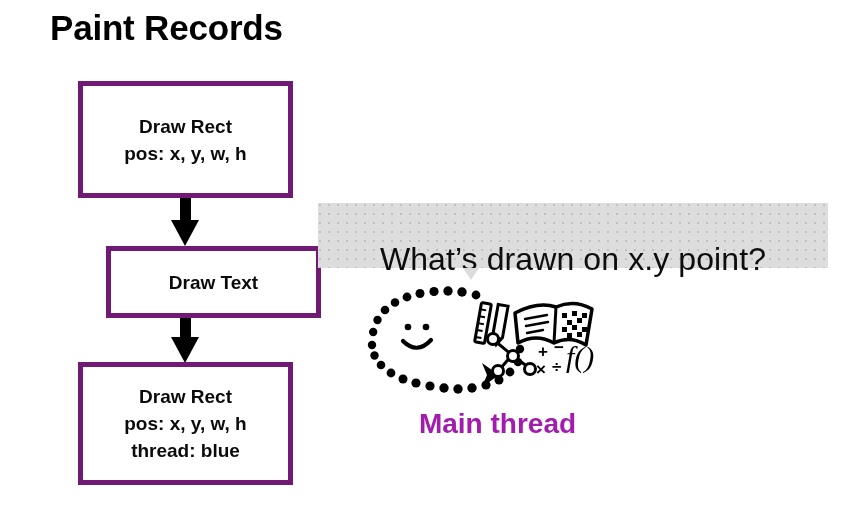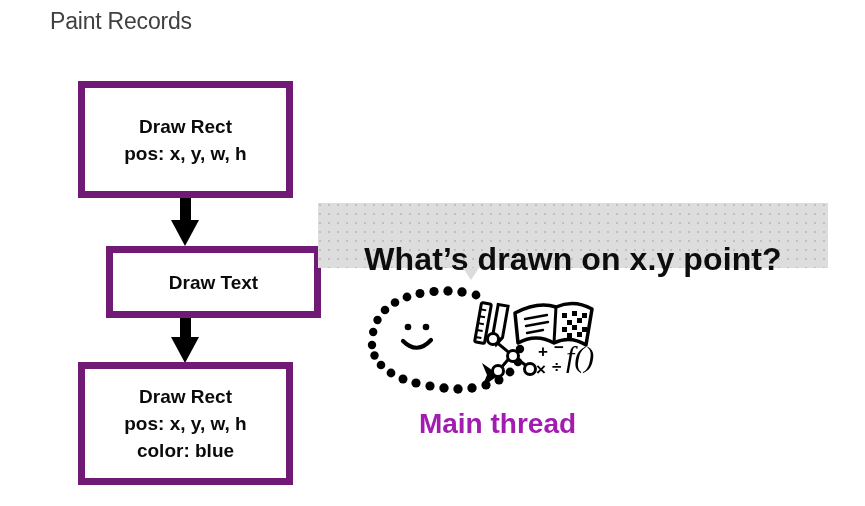--- a/index.html
+++ b/index.html
@@ -15,34 +15,34 @@
     font-family: "Liberation Sans", sans-serif;
     color: #0a0a0a;
     -webkit-font-smoothing: antialiased;
   }
 
   
   #page-title {
     position: absolute;
     left: 50px;
     top: 8px;
-    font-size: 23px;
-    font-weight: normal;
+    font-size: 35px;
+    font-weight: bold;
     letter-spacing: -0.2px;
-    color: #404040;
+    color: #000000;
     white-space: nowrap;
   }
 
   
   .record-box {
     position: absolute;
     left: 78px;
     width: 215px;
     box-sizing: border-box;
-    border: 7px solid #701a75;
+    border: 5px solid #701a75;
     background: #ffffff;
     display: flex;
     flex-direction: column;
     align-items: center;
     justify-content: center;
   }
   #record-box-1 { top: 81px;  height: 117px; }
   #record-box-2 { top: 246px; height: 72px; margin-left: 28px;  }
   #record-box-3 { top: 362px; height: 123px; }
 
@@ -92,21 +92,21 @@
     height: 65px;
     background:
       radial-gradient(circle at 2px 2px, rgba(120,120,120,0.28) 1px, transparent 1.4px) 0 0/9px 9px,
       #dddddd;
     display: flex;
     align-items: center;
     justify-content: center;
   }
   #speech-bubble-text {
     font-size: 32px;
-    font-weight: bold;
+    font-weight: normal;
     color: #0d0d0d;
     letter-spacing: 0.1px;
     white-space: nowrap;
     margin-top: 48px;
   }
   #speech-bubble-tail {
     position: absolute;
     left: 463px;
     top: 268px;
     width: 0;
@@ -158,21 +158,21 @@
 </div>
 
 <div id="flow-arrow-2" class="flow-arrow">
   <div class="shaft"></div>
   <div class="head"></div>
 </div>
 
 <div id="record-box-3" class="record-box">
   <div class="record-line">Draw Rect</div>
   <div class="record-line">pos: x, y, w, h</div>
-  <div class="record-line">color: blue</div>
+  <div class="record-line">thread: blue</div>
 </div>
 
 <div id="speech-bubble">
   <div id="speech-bubble-text">What’s drawn on x.y point?</div>
 </div>
 <div id="speech-bubble-tail"></div>
 
 <div id="thread-illustration">
   <svg width="235" height="120" viewBox="0 0 235 120" xmlns="http://www.w3.org/2000/svg">
 

